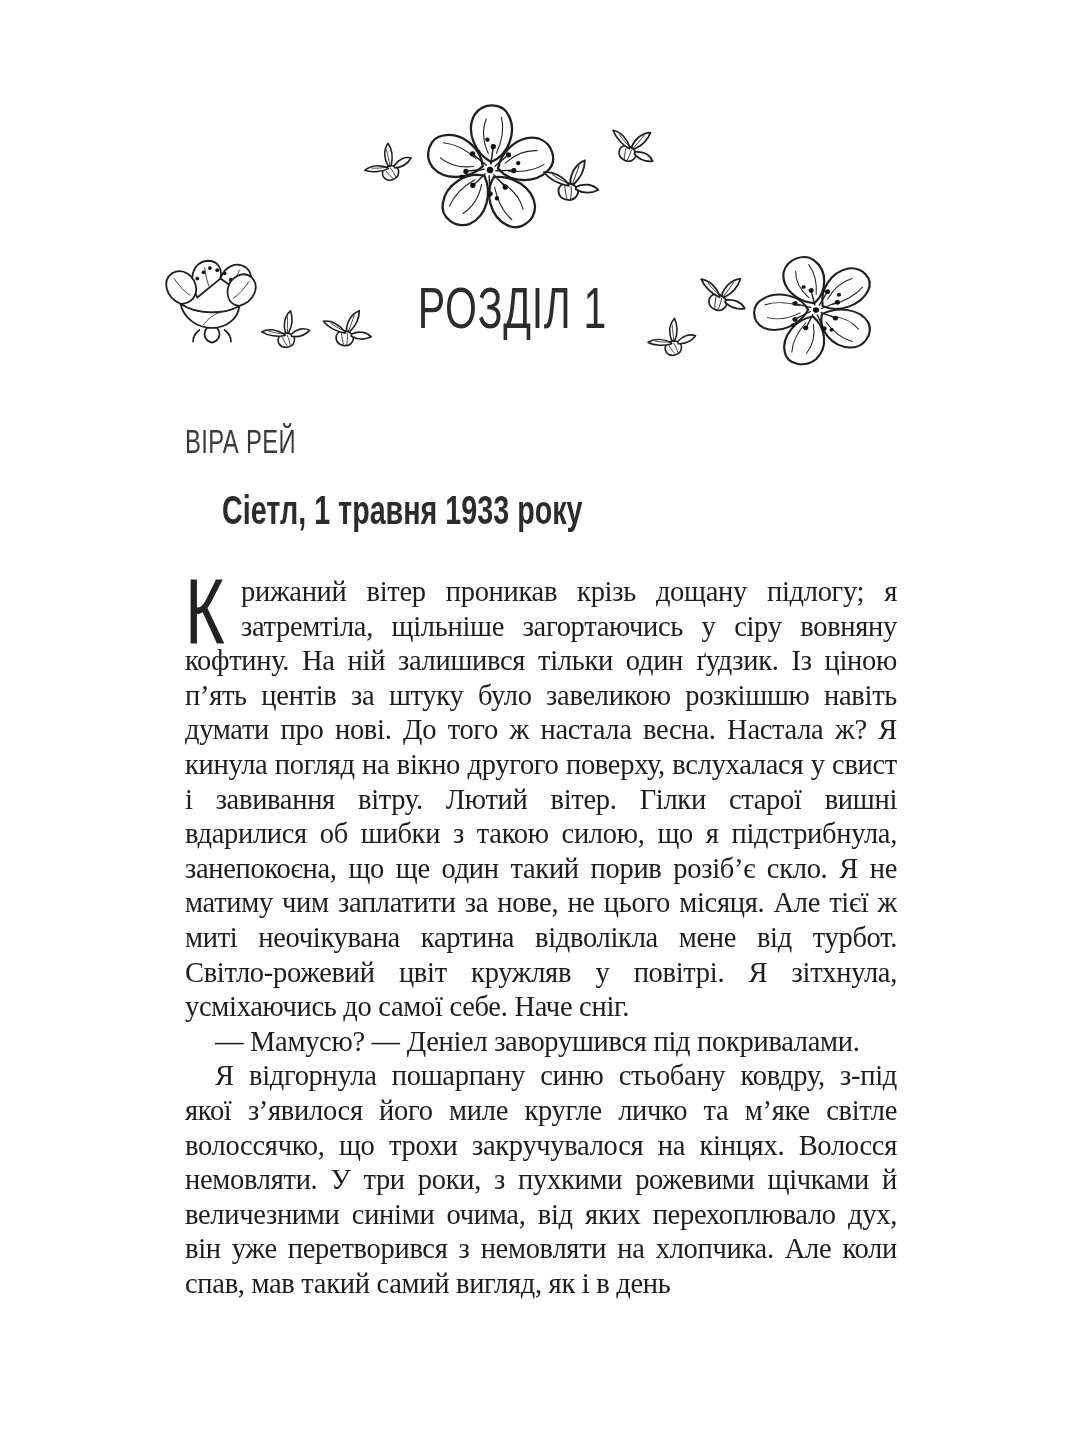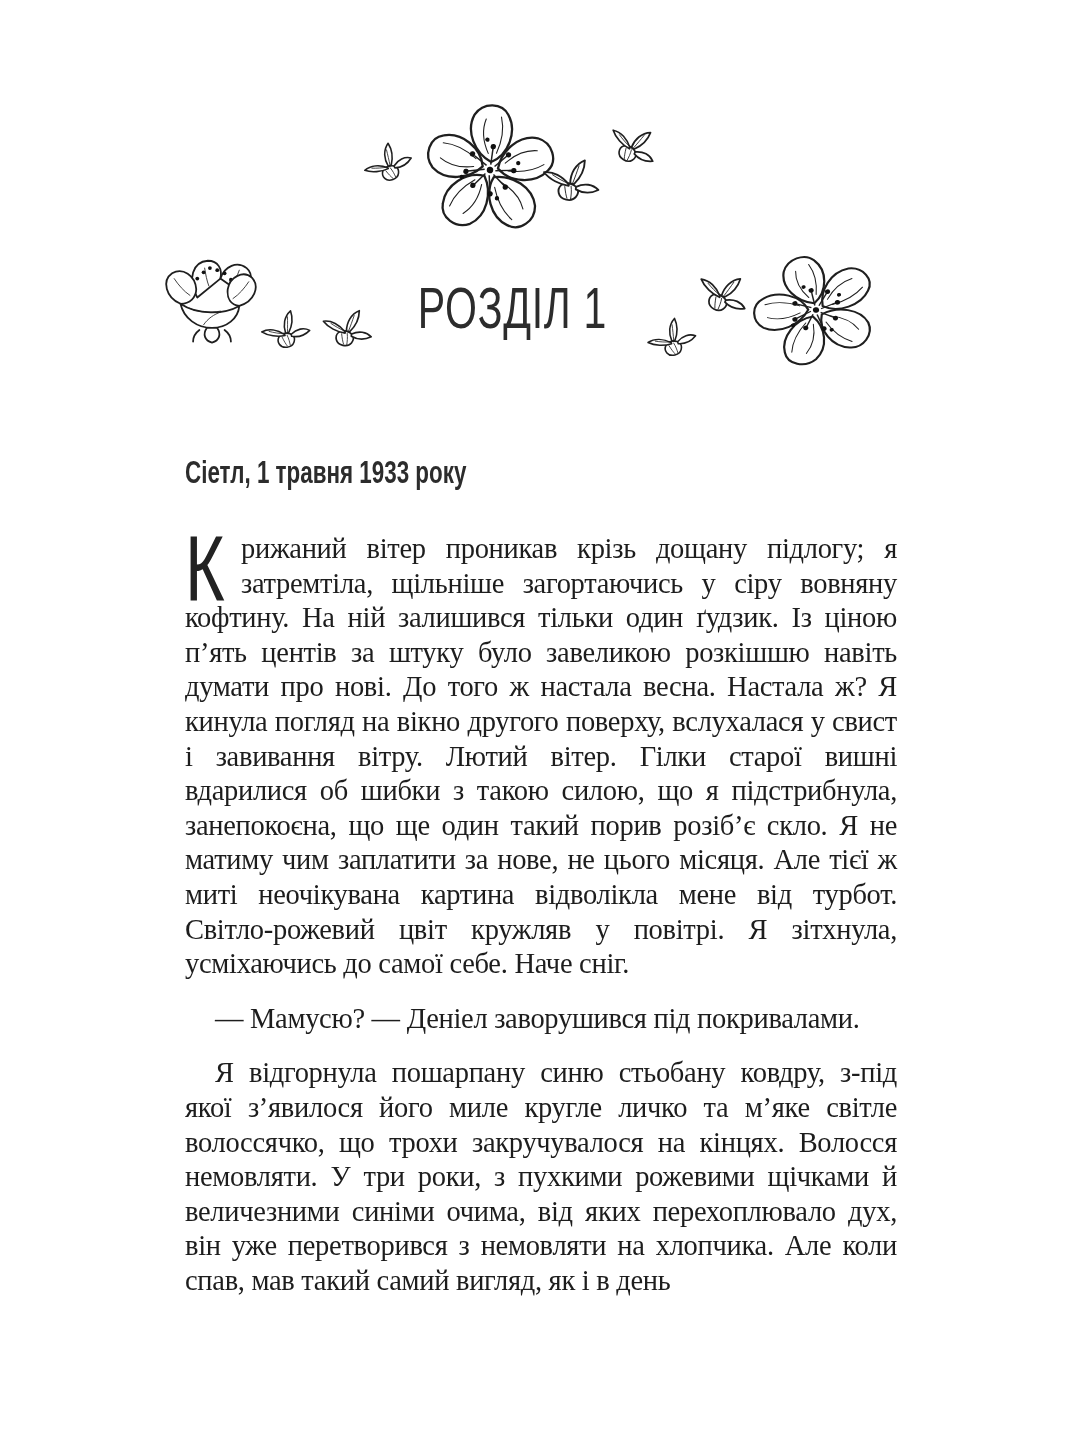--- a/index.html
+++ b/index.html
@@ -50,39 +50,40 @@
     font-weight: 400;
     font-size: 34px;
     color: #3a3a3a;
     letter-spacing: 0.5px;
     line-height: 1;
   }
   .dateline {
     margin-top: 32px;
     font-family: "Liberation Sans", sans-serif;
     font-weight: 700;
-    font-size: 32px;
+    font-size: 41px;
     color: #2c2c2c;
     line-height: 1;
+    margin-left: 37px;
   }
   .squeezeL {
     display: inline-block;
     transform: scaleX(0.70);
     transform-origin: left center;
     white-space: nowrap;
   }
   .body-text {
     margin-top: 44px;
     font-size: 28.5px;
     line-height: 34.6px;
     letter-spacing: -0.3px;
     text-align: justify;
   }
   .para { margin: 0; }
-  .para.indent { text-indent: 30px; margin-top: 20px; }
+  .para.indent { text-indent: 30px; }
   .it { }
   .dropcap {
     float: left;
     font-family: "Liberation Sans", sans-serif;
     font-size: 92px;
     line-height: 66px;
     height: 66px;
     width: 46px;
     transform: scaleX(0.74);
     transform-origin: left top;
@@ -180,20 +181,21 @@
     <use href="#bud" transform="translate(286,242) rotate(-12) scale(1.05)"></use>
     <use href="#bud" transform="translate(348,240) rotate(8) scale(1.1)"></use>
     <use href="#bud" transform="translate(672,250) rotate(-18) scale(1.05)"></use>
     <use href="#bud" transform="translate(724,205) rotate(24) scale(1.15)"></use>
     <use href="#blossom" transform="translate(816,222) rotate(-14) scale(1.3,1.15)"></use>
   </svg>
 
   <h1 class="chapter-title"><span class="squeeze">РОЗДІЛ 1</span></h1>
 
   <div class="content">
+    <div class="character-name"><span class="squeezeL">ВІРА РЕЙ</span></div>
     <div class="dateline"><span class="squeezeL">Сіетл, 1 травня 1933 року</span></div>
     <div class="body-text">
         <p class="para"><span class="dropcap">К</span><span>рижаний вітер проникав крізь дощану підлогу; я затремтіла, щільніше загортаючись у сіру вовняну кофтину. На ній залишився тільки один ґудзик. Із ціною п’ять центів за штуку було завеликою розкішшю навіть думати про нові. До того ж настала весна. Настала ж? Я кинула погляд на вікно другого поверху, вслухалася у свист і завивання вітру. Лютий вітер. Гілки старої вишні вдарилися об шибки з такою силою, що я підстрибнула, занепокоєна, що ще один такий порив розіб’є скло. Я не матиму чим заплатити за нове, не цього місяця. Але тієї ж миті неочікувана картина відволікла мене від турбот. Світло-рожевий цвіт кружляв у повітрі. Я зітхнула, усміхаючись до самої себе. </span><span class="it">Наче сніг.</span></p>
         <p class="para indent"><span>— Мамусю? — Деніел заворушився під покривалами.</span></p>
         <p class="para indent"><span>Я відгорнула пошарпану синю стьобану ковдру, з-під якої з’явилося його миле кругле личко та м’яке світле волоссячко, що трохи закручувалося на кінцях. </span><span class="it">Волосся немовляти.</span><span> У три роки, з пухкими рожевими щічками й величезними синіми очима, від яких перехоплювало дух, він уже перетворився з немовляти на хлопчика. Але коли спав, мав такий самий вигляд, як і в день</span></p>
       </div>
   </div>
 
 </div>
 

